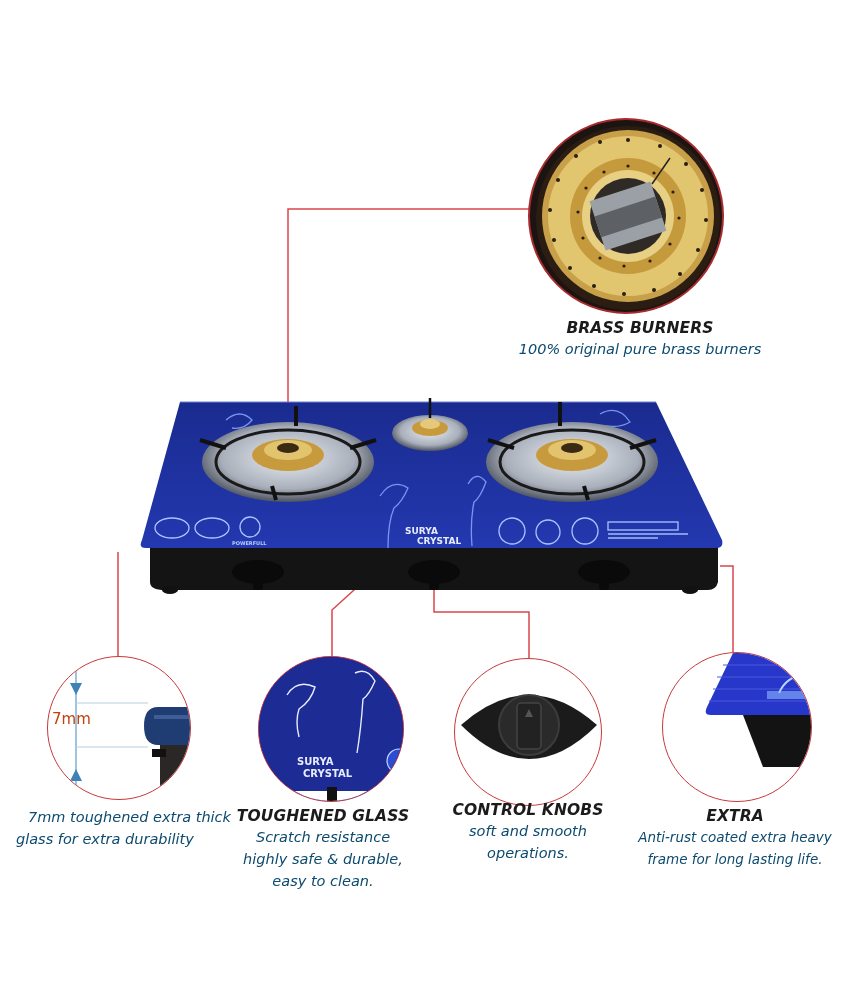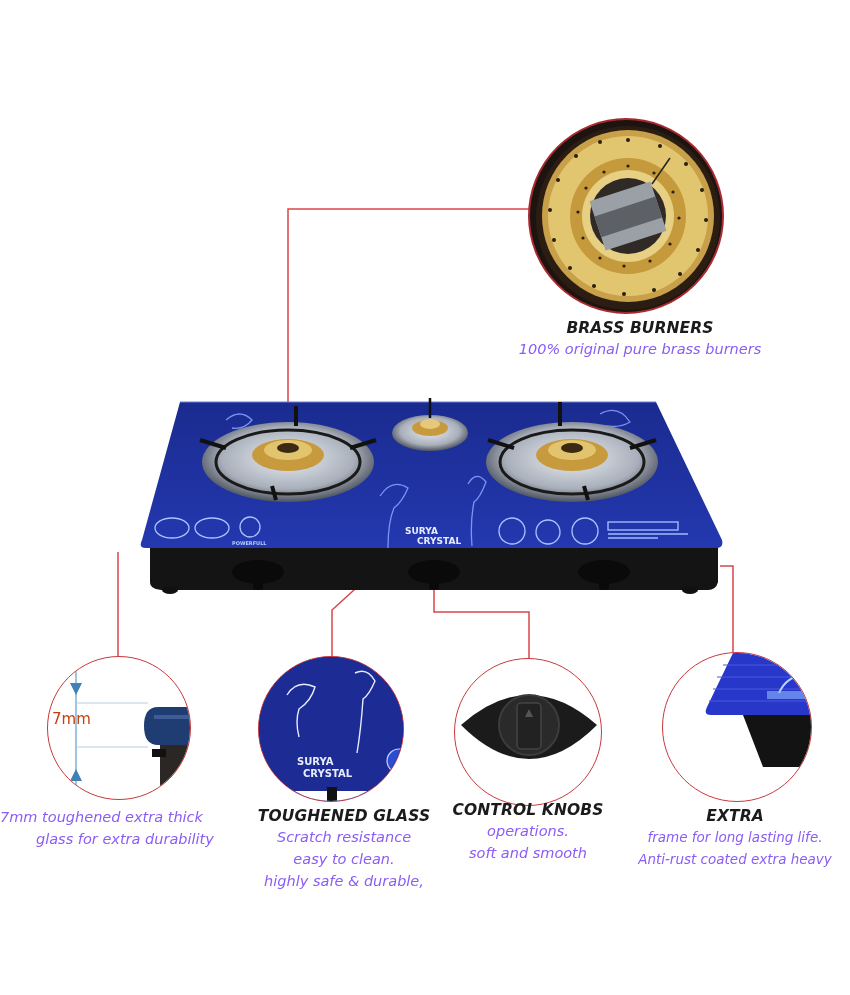--- a/index.html
+++ b/index.html
@@ -2,21 +2,21 @@
 <html><head>
   <meta charset="utf-8">
   <style>
     html, body { margin: 0; padding: 0; background: #ffffff; }
     body { width: 850px; height: 995px; position: relative; overflow: hidden;
       font-family: "DejaVu Sans", "Liberation Sans", sans-serif; color: #1a1a1a; }
     .abs { position: absolute; }
     svg.lines { position: absolute; left: 0; top: 0; width: 850px; height: 995px; pointer-events: none; }
     .feature { position: absolute; text-align: center; font-style: italic; }
     .f-title { font-weight: bold; font-size: 15.5px; letter-spacing: 0.1px; line-height: 20px; color: #1b1b1b; }
-    .f-desc { font-size: 14.5px; line-height: 22px; color: #8b5cf6; }
+    .f-desc { font-size: 14.5px; line-height: 22px; color: #0c4a6e; }
     .circle { position: absolute; border-radius: 50%; border: 1.5px solid #c8393d; overflow: hidden; background: #fff; box-sizing: border-box; }
   </style>
 </head>
 <body>
 
 <svg class="lines" viewBox="0 0 850 995">
   <g stroke="#d9454a" stroke-width="1.5" fill="none">
 
     <polyline points="288,445 288,209 532,209"></polyline>
 
@@ -217,34 +217,34 @@
       <line x1="50" y1="36" x2="150" y2="36"></line>
         <line x1="46" y1="48" x2="150" y2="48"></line>
     </g>
     <path d="M116,40 q10,-22 34,-16" stroke="#b8d4ff" stroke-width="2" fill="none"></path>
     <rect x="104" y="38" width="40" height="8" fill="#8fb7ff" opacity="0.6"></rect>
     <path d="M80,62 L150,62 L150,114 L100,114 Z" fill="#131313"></path>
   </svg>
 </div>
 
 <div class="feature" style="left:0px; top:806px; width:236px;">
-  <div class="f-desc" style="text-align:left; ">7mm toughened extra thick</div>
-  <div class="f-desc" style="text-align:left; padding-left:36px;">glass for extra durability</div>
-</div>
-
-<div class="feature" style="left:249px; top:806px; width:190px;">
+  <div class="f-desc" style="text-align:left; padding-left:28px;">7mm toughened extra thick</div>
+  <div class="f-desc" style="text-align:left; padding-left:16px;">glass for extra durability</div>
+</div>
+
+<div class="feature" style="left:228px; top:806px; width:190px;">
   <div class="f-title">TOUGHENED GLASS</div>
   <div class="f-desc">Scratch resistance</div>
+  <div class="f-desc">highly safe &amp; durable,</div>
   <div class="f-desc">easy to clean.</div>
-  <div class="f-desc">highly safe &amp; durable,</div>
 </div>
 
 <div class="feature" style="left:436px; top:800px; width:184px;">
   <div class="f-title">CONTROL KNOBS</div>
+  <div class="f-desc">soft and smooth</div>
   <div class="f-desc">operations.</div>
-  <div class="f-desc">soft and smooth</div>
 </div>
 
 <div class="feature" style="left:630px; top:806px; width:210px;">
   <div class="f-title">EXTRA</div>
+  <div class="f-desc" style="font-size:13.5px;">Anti-rust coated extra heavy</div>
   <div class="f-desc" style="font-size:13.5px;">frame for long lasting life.</div>
-  <div class="f-desc" style="font-size:13.5px;">Anti-rust coated extra heavy</div>
 </div>
 
 </body></html>

